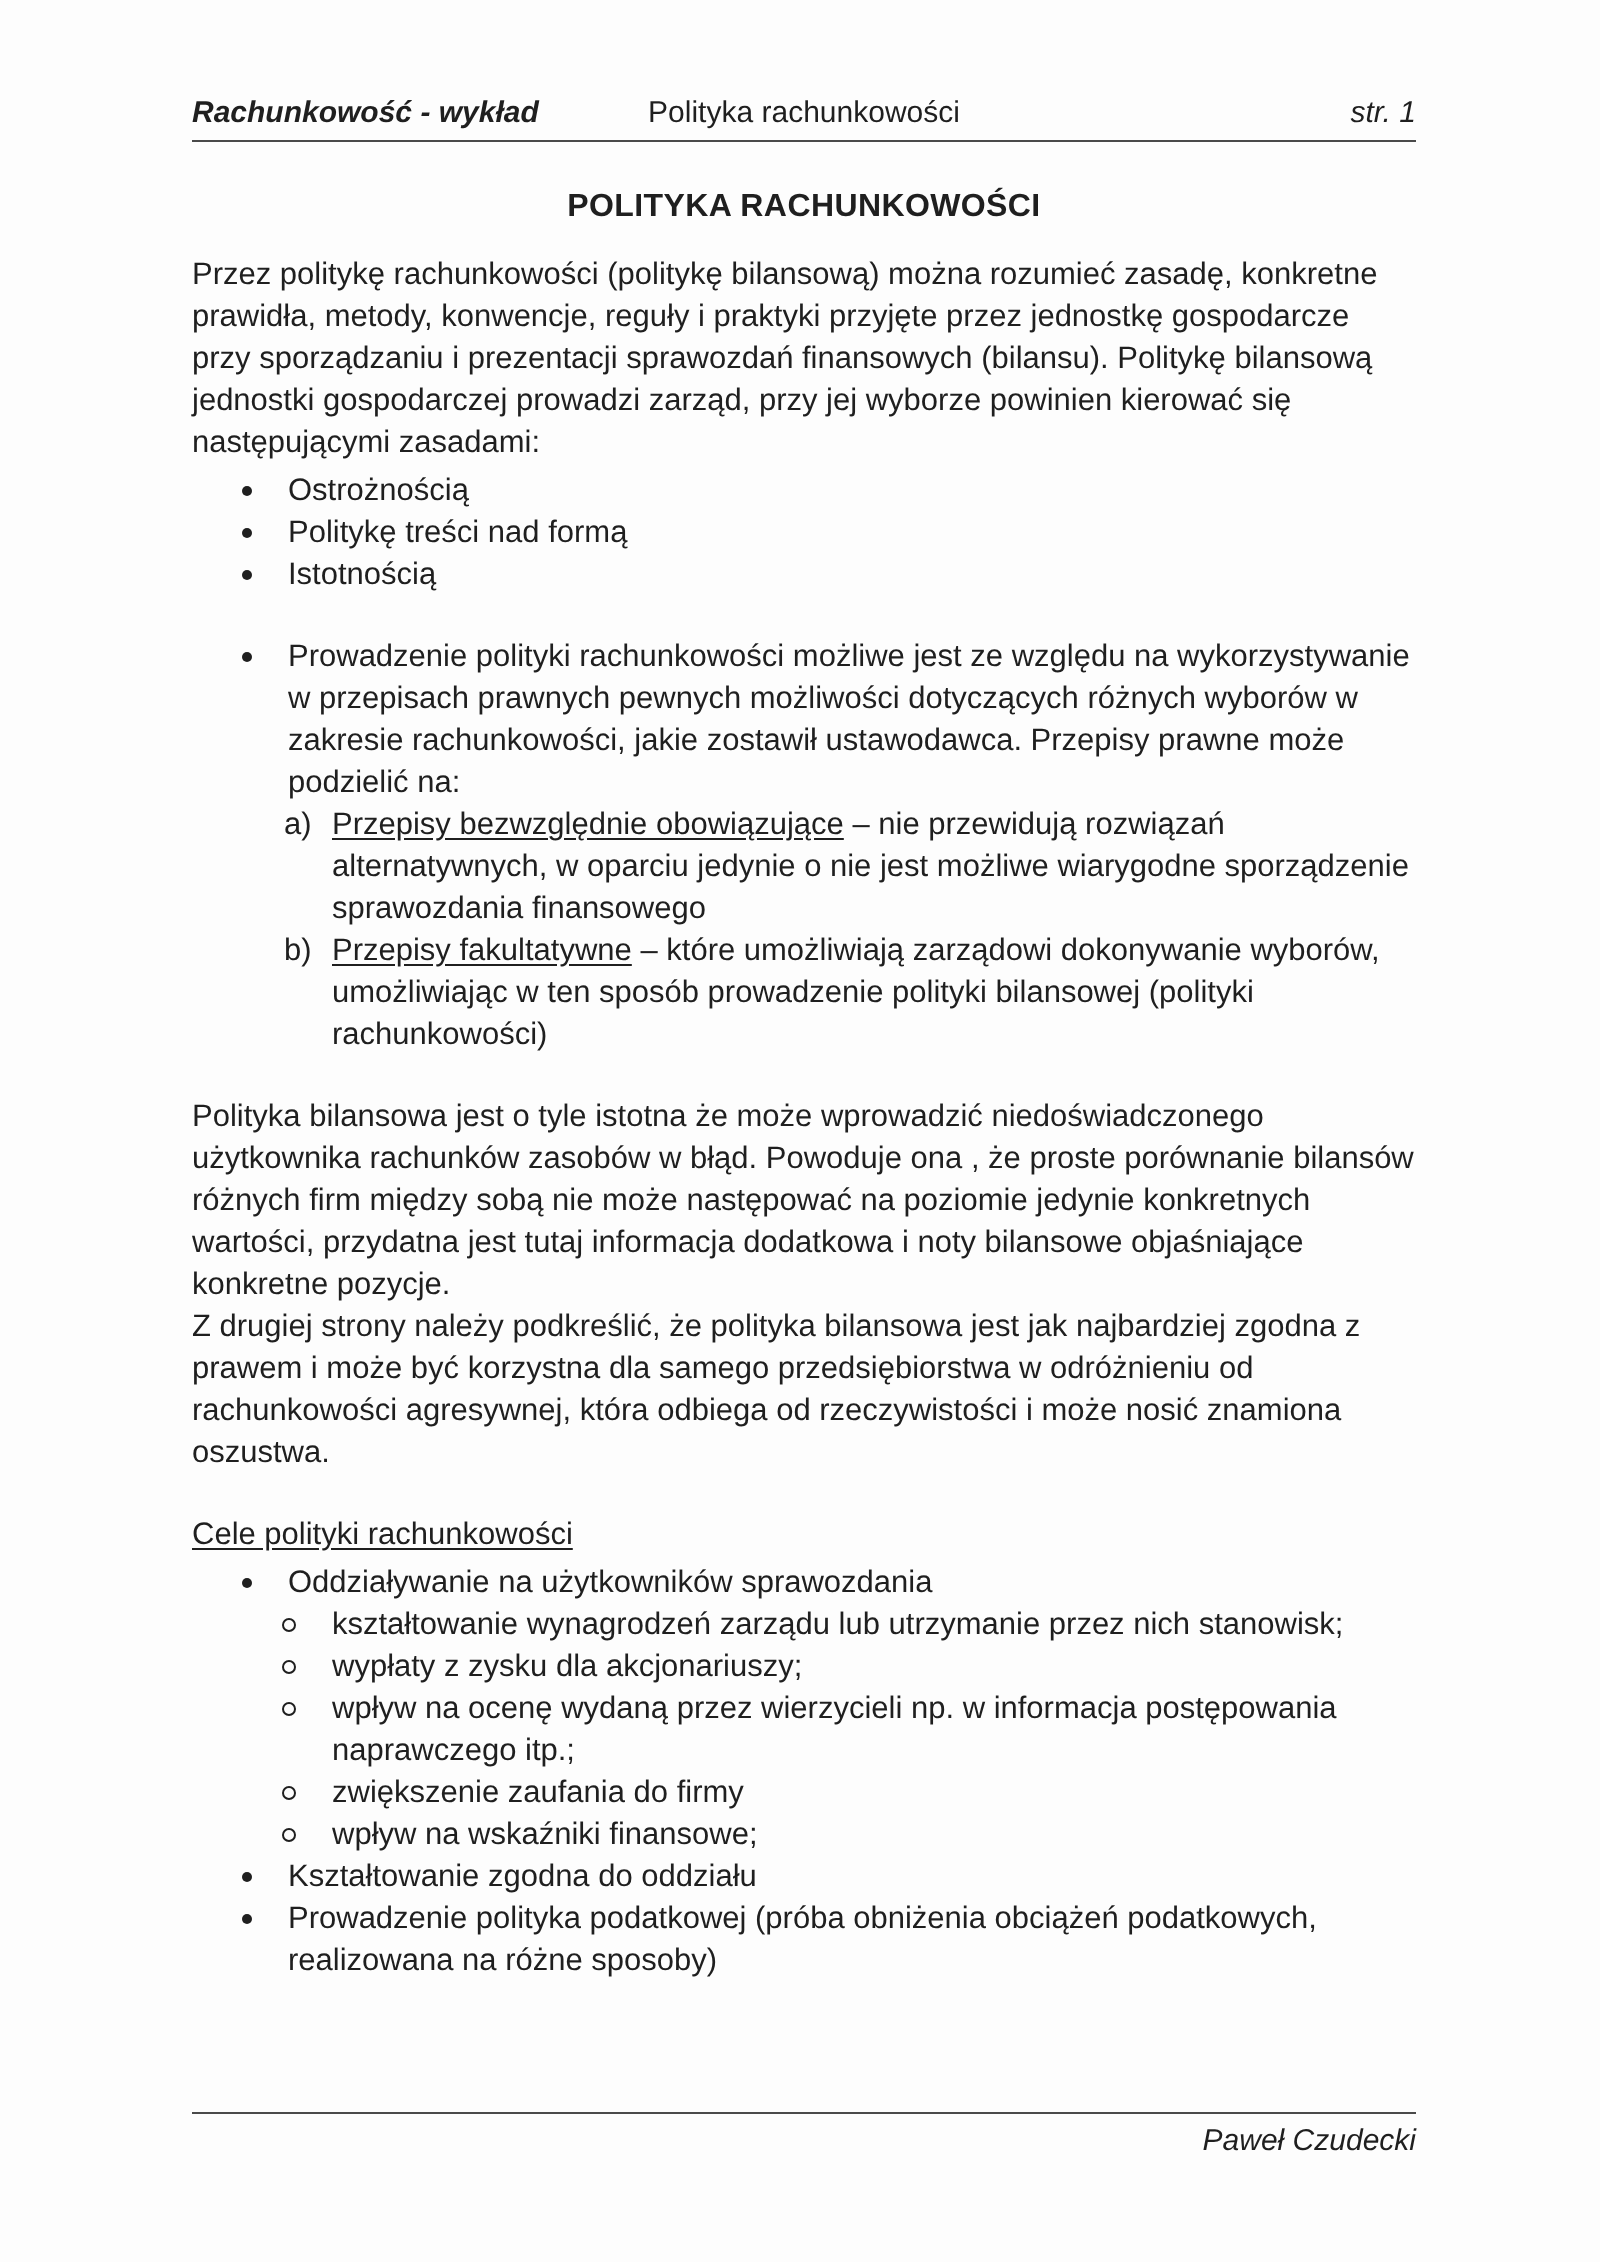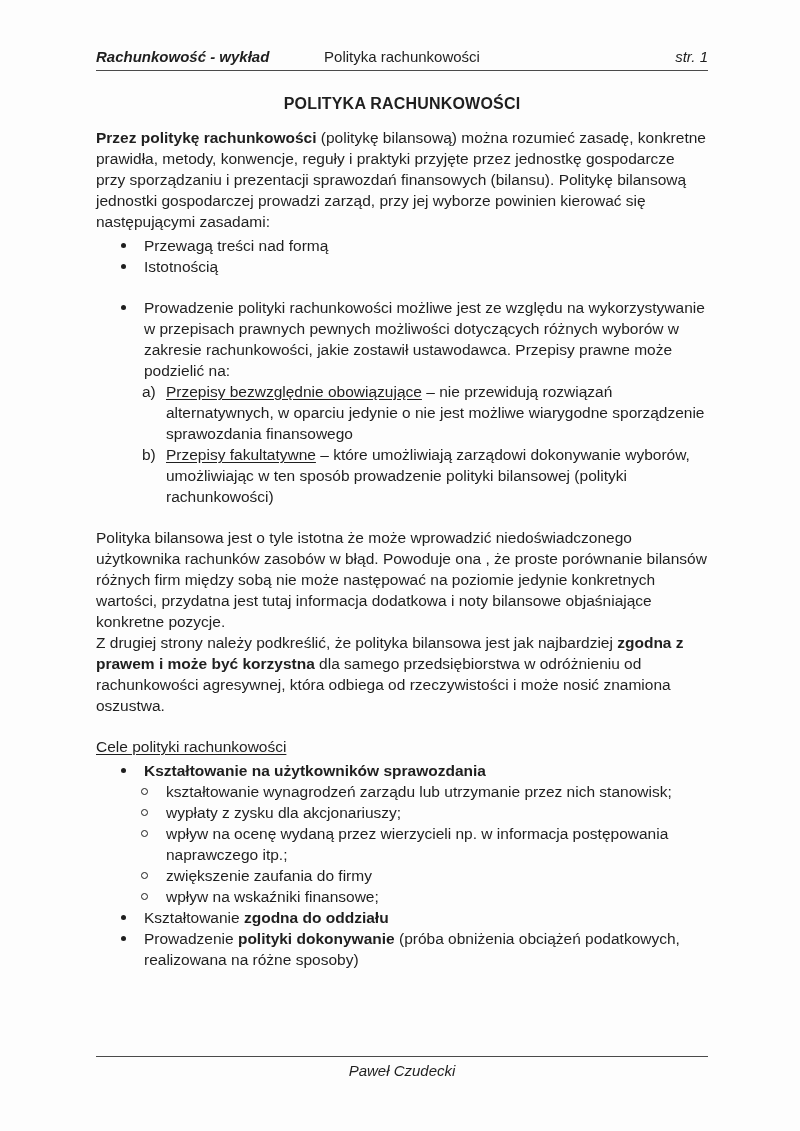--- a/index.html
+++ b/index.html
@@ -37,21 +37,21 @@
     font-size: 16px;
     font-weight: bold;
     letter-spacing: 0.2px;
   }
   
   .par { margin: 0; }
   .mt-par { margin-top: 13px; }
   .gap { margin-top: 20px; }
   .sm-gap { margin-top: 3px; }
   
-  .b { font-weight: bold; }
+  .b { font-weight: normal; }
   .u { text-decoration: underline; text-underline-offset: 2px; }
   
   .li { position: relative; }
   .l1 { padding-left: 48px; }
   .l1::before {
     content: ""; position: absolute;
     left: 25px; top: 8px;
     width: 5px; height: 5px;
     border-radius: 50%;
     background: #1f1f1f;
@@ -68,42 +68,43 @@
     width: 7px; height: 7px;
   }
   .alpha { position: relative; padding-left: 70px; }
   .alpha .marker { position: absolute; left: 46px; }
   
   .ftr {
     position: absolute;
     left: 96px; right: 92px; top: 1056px;
     border-top: 1.5px solid #4a4a4a;
     padding-top: 3px;
-    text-align: center;
+    text-align: right;
     font-style: italic;
     font-size: 15px;
   }
 </style>
 </head>
 <body>
 
 <div class="page">
 
   <div class="hdr">
     <span class="hl">Rachunkowość - wykład</span>
     <span class="hc">Polityka rachunkowości</span>
     <span class="hr">str. 1</span>
   </div>
 
   <h1 class="title">POLITYKA RACHUNKOWOŚCI</h1>
 
   <p class="par mt-par"><span class="b">Przez politykę rachunkowości</span><span> (politykę bilansową) można rozumieć zasadę, konkretne prawidła, metody, konwencje, reguły i praktyki przyjęte przez jednostkę gospodarcze przy sporządzaniu i prezentacji sprawozdań finansowych (bilansu). Politykę bilansową jednostki gospodarczej prowadzi zarząd, przy jej wyborze powinien kierować się następującymi zasadami:</span></p>
 
   <div class="blist sm-gap">
-    <div class="li l1">Przewagą treści nad formą</div>
+    <div class="li l1">Ostrożnością</div>
+    <div class="li l1">Politykę treści nad formą</div>
     <div class="li l1">Istotnością</div>
   </div>
 
   <div class="blist gap">
     <div class="li l1"><span>Prowadzenie polityki rachunkowości możliwe jest ze względu na wykorzystywanie w przepisach prawnych pewnych możliwości dotyczących różnych wyborów w zakresie rachunkowości, jakie zostawił ustawodawca. Przepisy prawne może podzielić na:</span></div>
     <div class="li alpha">
       <span class="marker">a)</span>
       <span class="itext"><span class="u">Przepisy bezwzględnie obowiązujące</span><span> – nie przewidują rozwiązań alternatywnych, w oparciu jedynie o nie jest możliwe wiarygodne sporządzenie sprawozdania finansowego</span></span>
     </div>
     <div class="li alpha">
@@ -111,27 +112,27 @@
       <span class="itext"><span class="u">Przepisy fakultatywne</span><span> – które umożliwiają zarządowi dokonywanie wyborów, umożliwiając w ten sposób prowadzenie polityki bilansowej (polityki rachunkowości)</span></span>
     </div>
   </div>
 
   <p class="par gap"><span>Polityka bilansowa jest o tyle istotna że może wprowadzić niedoświadczonego użytkownika rachunków zasobów w błąd. Powoduje ona , że proste porównanie bilansów różnych firm między sobą nie może następować na poziomie jedynie konkretnych wartości, przydatna jest tutaj informacja dodatkowa i noty bilansowe objaśniające konkretne pozycje.</span></p>
   <p class="par"><span>Z drugiej strony należy podkreślić, że polityka bilansowa jest jak najbardziej </span><span class="b">zgodna z prawem i może być korzystna</span><span> dla samego przedsiębiorstwa w odróżnieniu od rachunkowości agresywnej, która odbiega od rzeczywistości i może nosić znamiona oszustwa.</span></p>
 
   <p class="par gap"><span class="u">Cele polityki rachunkowości</span></p>
 
   <div class="blist sm-gap">
-    <div class="li l1"><span class="b">Kształtowanie na użytkowników sprawozdania</span></div>
+    <div class="li l1"><span class="b">Oddziaływanie na użytkowników sprawozdania</span></div>
     <div class="li l2">kształtowanie wynagrodzeń zarządu lub utrzymanie przez nich stanowisk;</div>
     <div class="li l2">wypłaty z zysku dla akcjonariuszy;</div>
     <div class="li l2">wpływ na ocenę wydaną przez wierzycieli np. w informacja postępowania naprawczego itp.;</div>
     <div class="li l2">zwiększenie zaufania do firmy</div>
     <div class="li l2">wpływ na wskaźniki finansowe;</div>
     <div class="li l1"><span>Kształtowanie </span><span class="b">zgodna do oddziału</span></div>
-    <div class="li l1"><span>Prowadzenie </span><span class="b">polityki dokonywanie</span><span> (próba obniżenia obciążeń podatkowych, realizowana na różne sposoby)</span></div>
+    <div class="li l1"><span>Prowadzenie </span><span class="b">polityka podatkowej</span><span> (próba obniżenia obciążeń podatkowych, realizowana na różne sposoby)</span></div>
   </div>
 
   <div class="ftr">
     <span>Paweł Czudecki</span>
   </div>
 
 </div>
 
 </body></html>

